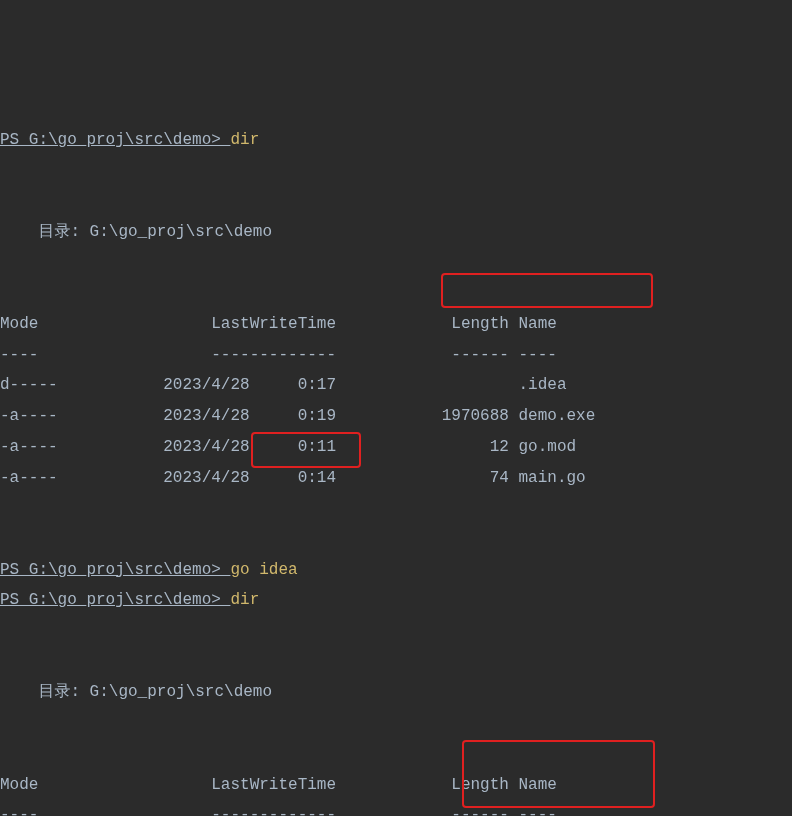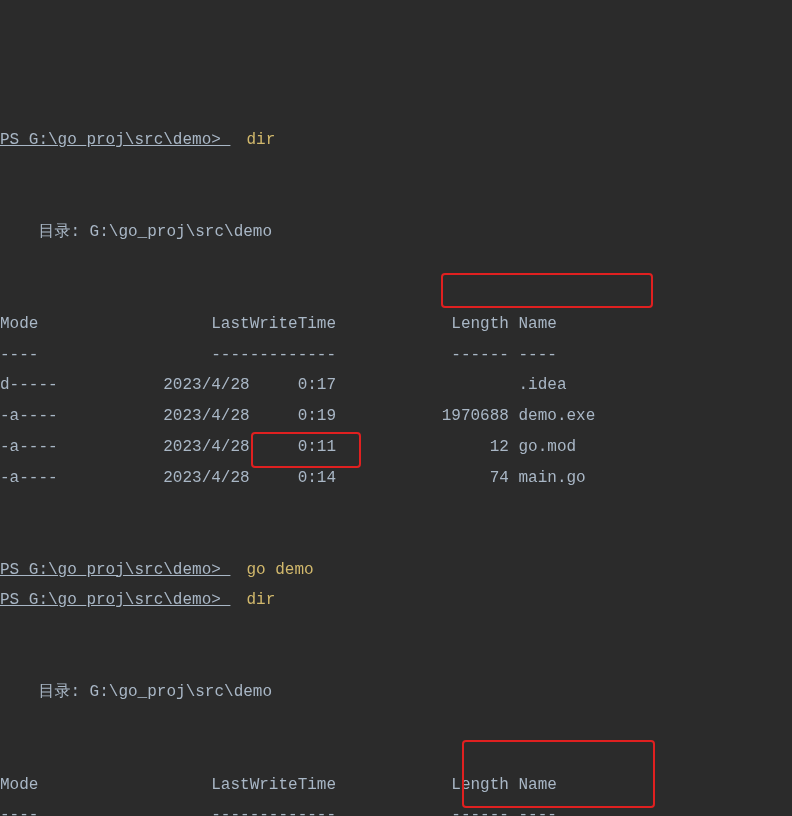--- a/index.html
+++ b/index.html
@@ -9,21 +9,21 @@
       font-family: "Consolas", "Courier New", monospace;
       font-size: 16px;
       line-height: 30.7px;
       width: 792px;
       height: 816px;
       overflow: hidden;
       white-space: pre;
     }
     .term { padding-top: 2px; }
     .prompt { color: #a9b7c6; text-decoration: underline; }
-    .cmd { color: #d1b86c; margin-left: 16px; }
+    .cmd { color: #d1b86c; }
     .dir-label { color: #a9b7c6; }
     
     .hl-box {
       position: absolute;
       border: 2.5px solid #e02020;
       border-radius: 4px;
       pointer-events: none;
     }
     #hl1 { left: 441px; top: 273px; width: 212px; height: 35px; }
     #hl2 { left: 251px; top: 432px; width: 110px; height: 36px; }
@@ -41,21 +41,21 @@
 
 
 <span id="h-mode">Mode                  LastWriteTime            Length Name</span>
 <span id="h-sep">----                  -------------            ------ ----</span>
 <span id="rows1">d-----           2023/4/28     0:17                   .idea
 -a----           2023/4/28     0:19           1970688 demo.exe
 -a----           2023/4/28     0:11                12 go.mod
 -a----           2023/4/28     0:14                74 main.go</span>
 
 
-<span class="prompt">PS G:\go_proj\src\demo&gt; </span><span class="cmd">go demo</span>
+<span class="prompt">PS G:\go_proj\src\demo&gt; </span><span class="cmd">go idea</span>
 <span class="prompt">PS G:\go_proj\src\demo&gt; </span><span class="cmd">dir</span>
 
 
     <span class="dir-label">目录: G:\go_proj\src\demo</span>
 
 
 <span id="h-mode2">Mode                  LastWriteTime            Length Name</span>
 <span id="h-sep2">----                  -------------            ------ ----</span>
 
 </div>

